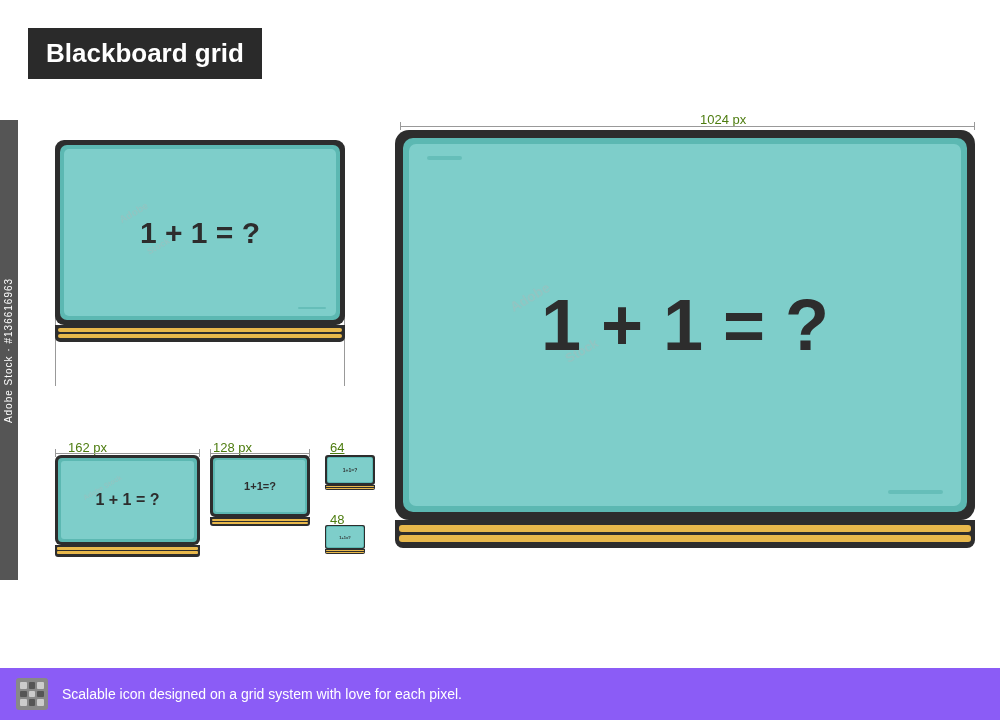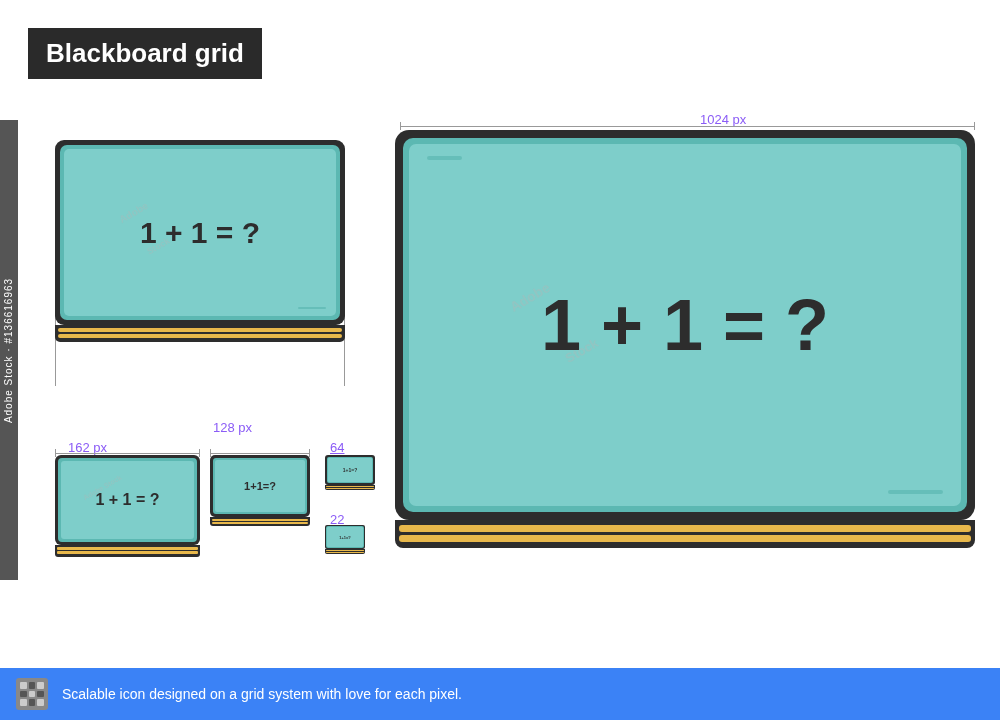--- a/index.html
+++ b/index.html
@@ -25,21 +25,21 @@
     #title-text {
       color: #ffffff;
       font-size: 26px;
       font-weight: bold;
     }
 
     
     .dim-label {
       position: absolute;
       font-size: 13px;
-      color: #8b5cf6;
+      color: #4d7c0f;
     }
 
     
     .dim-line-h {
       position: absolute;
       height: 1px;
       background: #999;
     }
 
     .dim-line-v {
@@ -127,21 +127,21 @@
       letter-spacing: 1px;
     }
 
     
     #bottom-bar {
       position: absolute;
       bottom: 0;
       left: 0;
       width: 1000px;
       height: 52px;
-      background: #3b82f6;
+      background: #8b5cf6;
       display: flex;
       align-items: center;
       padding: 0 16px;
       gap: 14px;
     }
 
     #bottom-icon {
       width: 32px;
       height: 32px;
       background: #888;
@@ -187,25 +187,25 @@
 
 <div class="dim-line-h" style="top:166px; left:55px; width:290px;"></div>
 <div class="dim-tick-left" style="top:162px; left:55px;"></div>
 <div class="dim-tick-right" style="top:162px; left:344px;"></div>
 
 <div class="dim-line-v" style="top:166px; left:55px; height:220px;"></div>
 <div class="dim-line-v" style="top:166px; left:344px; height:220px;"></div>
 
 <div class="dim-label" style="top:440px; left:68px;">162 px</div>
 
-<div class="dim-label" style="top:420px; left:213px;">128 px</div>
+<div class="dim-label" style="top:440px; left:213px;">128 px</div>
 
 <div class="dim-label" style="top:440px; left:330px;text-decoration:underline;">64</div>
 
-<div class="dim-label" style="top:512px; left:330px;">22</div>
+<div class="dim-label" style="top:512px; left:330px;">48</div>
 
 <div class="dim-line-h" style="top:453px; left:55px; width:145px;"></div>
 <div class="dim-tick-left" style="top:449px; left:55px;"></div>
 <div class="dim-tick-right" style="top:449px; left:199px;"></div>
 
 <div class="dim-line-h" style="top:453px; left:210px; width:100px;"></div>
 <div class="dim-tick-left" style="top:449px; left:210px;"></div>
 <div class="dim-tick-right" style="top:449px; left:309px;"></div>
 
 <div class="icon-1024" style="width:580px; height:430px;">

